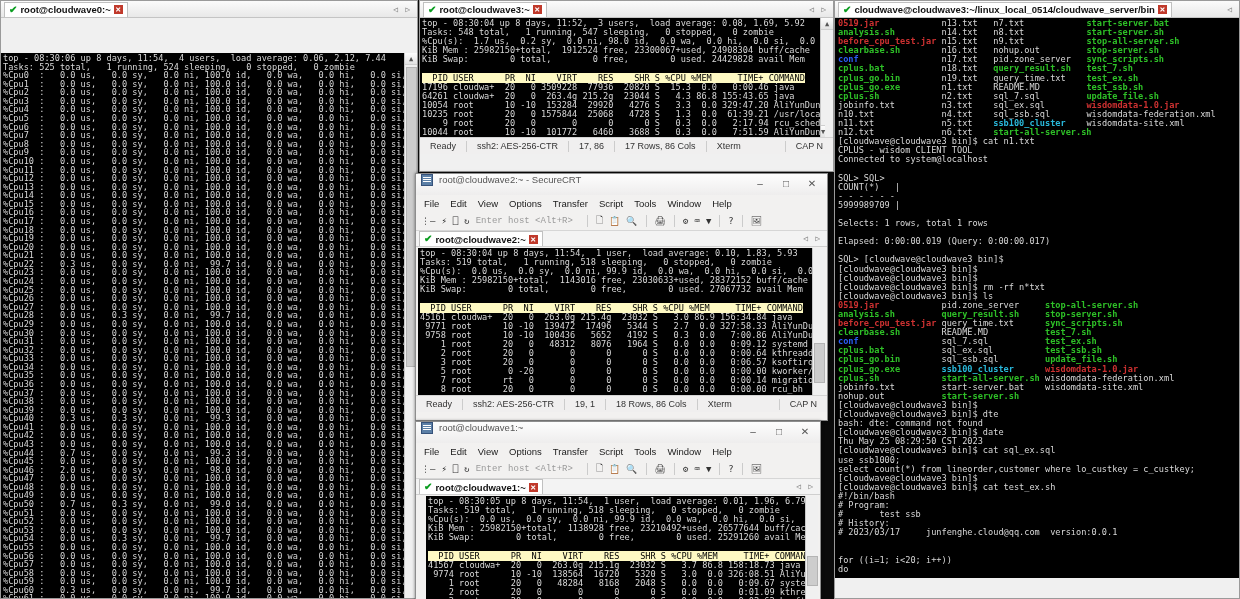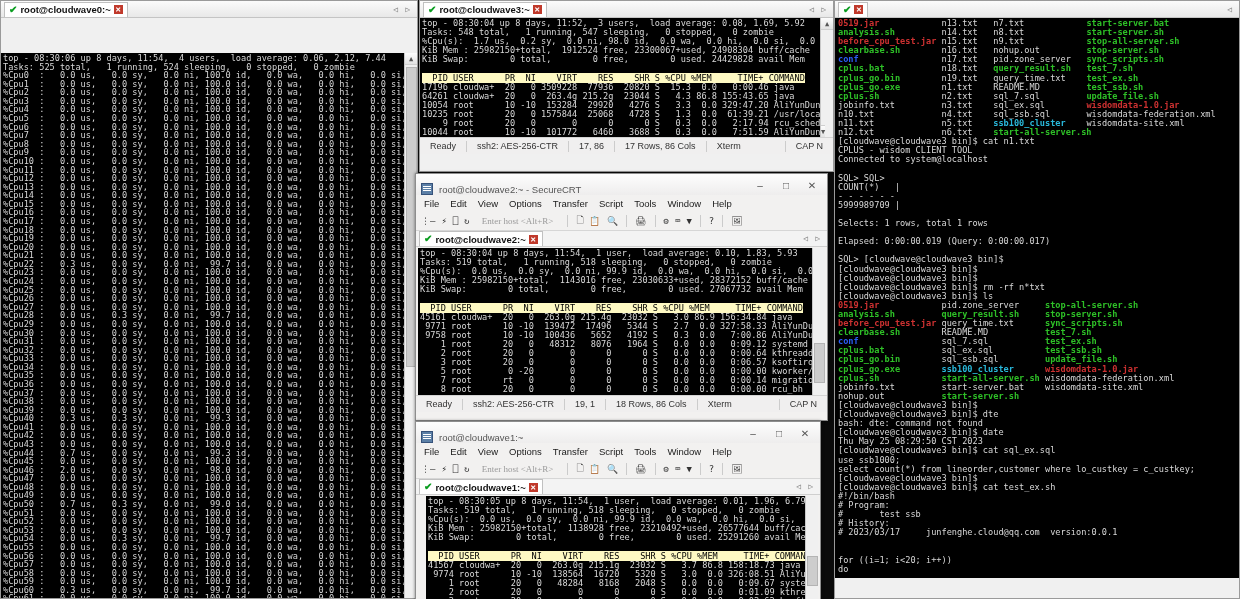--- a/index.html
+++ b/index.html
@@ -29,36 +29,36 @@
   .vscroll { position:absolute; top:0; right:0; width:13px; height:100%; background:#f0f0f0;
              border-left:1px solid #c9c9c9; }
   .vscroll .arrow { height:12px; background:linear-gradient(#fdfdfd,#e2e2e2); border-bottom:1px solid #cfcfcf;
                     color:#555; font-size:7px; text-align:center; line-height:12px; }
   .vscroll .arrow.bot { position:absolute; bottom:0; border-bottom:none; border-top:1px solid #cfcfcf; }
   .vscroll .thumb { position:absolute; left:1px; width:11px; background:#cdcdcd; border:1px solid #b4b4b4; }
 
   
   .crt-win { position:absolute; background:#f2f1f0; border:1px solid #8d8d8d;
              box-shadow:0 0 3px rgba(0,0,0,.5); overflow:hidden; }
-  .crt-title { height:21px; background:linear-gradient(#fdfdfd,#eeeded); display:flex; align-items:flex-end;
+  .crt-title { height:21px; background:linear-gradient(#fdfdfd,#eeeded); display:flex; align-items:flex-start;
                padding:0 2px 0 5px; }
   .crt-ico { width:12px; height:12px; background:#5b7fa6; border:1px solid #36527a; position:relative; }
   .crt-ico:after { content:""; position:absolute; left:1px; top:2px; width:8px; height:1px;
                    box-shadow:0 0 0 #fff,0 2px 0 #fff,0 4px 0 #fff; background:#fff; }
   .crt-titletext { font-family:"Liberation Sans",sans-serif; font-size:9.5px; color:#555; margin-left:6px;
                    white-space:nowrap; }
   .crt-btns { margin-left:auto; display:flex; }
   .crt-btns span { width:26px; height:19px; display:flex; align-items:center; justify-content:center;
                    font-family:"Liberation Sans",sans-serif; font-size:10px; color:#555; }
   .crt-menu { height:17px; display:flex; align-items:center; gap:11px; padding-left:8px;
               font-family:"Liberation Sans",sans-serif; font-size:9.5px; color:#1a1a1a; }
   .crt-tools { height:19px; display:flex; align-items:center; gap:6px; padding-left:5px;
                border-bottom:1px solid #d6d6d6; font-size:9px; color:#333; }
   .crt-tools .sep { width:1px; height:12px; background:#cbcbcb; margin:0 2px; }
-  .crt-host { font-family:Liberation Serif, serif; font-size:9px; color:#9a9a9a; margin-left:6px; }
+  .crt-host { font-family:Liberation Mono, monospace; font-size:9px; color:#9a9a9a; margin-left:0; }
   .crt-tabbar { height:16px; background:#f3f3f3; display:flex; align-items:center; padding:0 3px;
                 border-bottom:1px solid #cfcfcf; }
   .crt-status { height:17px; background:#f0efef; border-top:1px solid #d4d4d4; display:flex;
                 align-items:center; font-family:"Liberation Sans",sans-serif; font-size:9px; color:#333; }
   .crt-status .cell { padding:0 10px; }
   .crt-status .vsep { width:1px; height:11px; background:#cccccc; }
 
   
   .c-red   { color:#cd3131; font-weight:bold; }
   .c-gbold { color:#2ec027; font-weight:bold; }
@@ -387,20 +387,21 @@
       <div class="vscroll">
         <div class="thumb" style="top:60px;height:30px;"></div>
       </div>
     </div>
   </div>
 
   <div class="term-win" id="right-term">
     <div class="tabbar">
       <div class="tab">
         <span class="tick">✔</span>
+        <span>cloudwave@cloudwave3:~/linux_local_0514/cloudwave_server/bin</span>
         <span class="tabx">✕</span>
       </div>
       <div class="tabspacer"></div>
       <div class="arrows">
         <span>◁</span>
       </div>
     </div>
     <div class="termbody" style="height:560px;">
       <pre class="scr" id="right-scr" style="font-size:8.6px;line-height:9.1px;padding:1px 3px;"><span class="c-red">0519.jar            </span><span class="c-white">n13.txt   </span><span class="c-white">n7.txt            </span><span class="c-gbold">start-server.bat</span>
 <span class="c-gbold">analysis.sh         </span><span class="c-white">n14.txt   </span><span class="c-white">n8.txt            </span><span class="c-gbold">start-server.sh</span>

